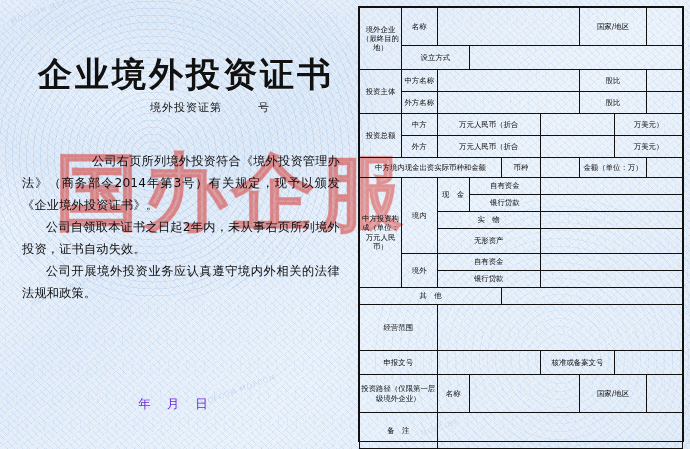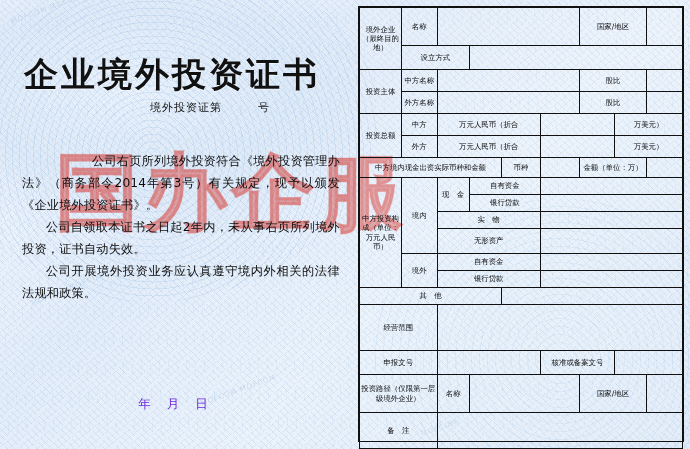--- a/index.html
+++ b/index.html
@@ -59,21 +59,21 @@
     line-height:1;
     -webkit-text-stroke:1px rgba(214,56,48,.25);
   }
 
   
   #left{
     position:absolute;left:0;top:0;width:352px;height:449px;z-index:4;
   }
   #cert-title{
     position:absolute;left:24px;top:52px;width:310px;
-    text-align:left;
+    text-align:right;
     font-size:34px;font-weight:bold;letter-spacing:3px;
     color:#111;
     font-family:"DejaVu Sans","Liberation Sans",sans-serif;
     text-shadow:0 1px 0 rgba(255,255,255,.5);
   }
   #cert-no-row{
     position:absolute;left:150px;top:100px;width:190px;
     font-size:11px;color:#111;letter-spacing:1px;
   }
   #cert-no-row .no-label{margin-right:36px;}

